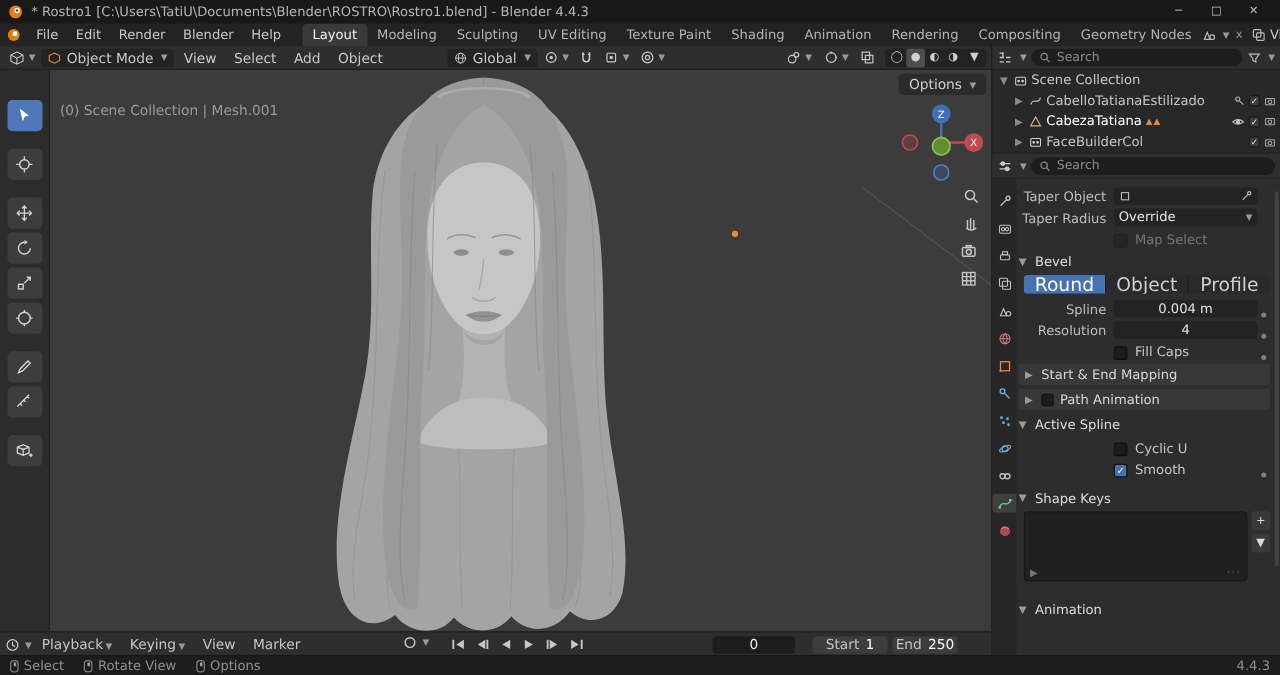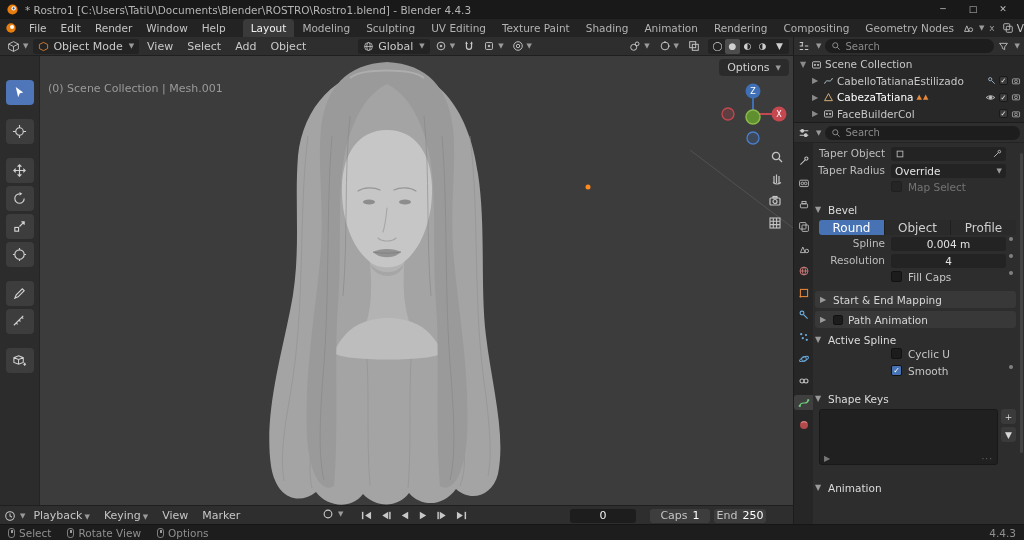--- a/index.html
+++ b/index.html
@@ -85,41 +85,41 @@
   .properties { position:absolute; top:122px; left:793px; width:231px; height:402px; background:#2d2d2d;
     border-left:1px solid #1c1c1c; border-top:1px solid #1c1c1c; }
   .pr-header { height:20px; background:#2e2e2e; display:flex; align-items:center; gap:4px; padding:0 4px;
     border-bottom:1px solid #232323; }
   .tabstrip { position:absolute; left:0; top:20px; bottom:0; width:19px; background:#262626;
     display:flex; flex-direction:column; align-items:center; padding-top:10px; gap:7px; }
   .ptab { width:19px; height:15px; display:flex; align-items:center; justify-content:center; }
   .ptab.active { background:#3f3f3f; border-radius:3px 0 0 3px; }
   .pr-content { position:absolute; left:19px; right:0; top:20px; bottom:0; padding:4px 8px 0 2px;
     font-size:10.5px; overflow:hidden; }
-  .prow { display:flex; align-items:flex-start; height:17px; }
+  .prow { display:flex; align-items:flex-end; height:17px; }
   .plabel { flex:0 0 76px; text-align:right; padding-right:6px; color:#bdbdbd; white-space:nowrap; }
   .pfield { flex:1; height:14px; background:#232323; border-radius:3px; display:flex; align-items:center;
     padding:0 4px; color:#e3e3e3; position:relative; }
   .pfield.centered { justify-content:center; }
   .pfield .fcaret { position:absolute; right:4px; font-size:7px; color:#9a9a9a; }
   .dotcol { width:10px; display:flex; justify-content:center; }
   .adot { width:4px; height:4px; border-radius:50%; background:#808080; }
   .cb { width:11px; height:11px; background:#1c1c1c; border:1px solid #121212; border-radius:2px;
     color:#fff; font-size:8px; line-height:10px; text-align:center; flex:0 0 11px; }
   .cb.checked { background:#4772b3; }
   .cb-label { margin-left:6px; color:#c6c6c6; }
   .disabled { opacity:.45; }
   .sect { display:flex; align-items:center; gap:5px; height:17px; color:#dcdcdc; margin-top:3px; }
   .sect .chev { color:#9a9a9a; font-size:8px; width:8px; }
   .panelrow { display:flex; align-items:center; gap:5px; height:17px; background:#383838;
     border-radius:3px; padding:0 5px; margin:3px 0; color:#d6d6d6; }
   .panelrow .chev { color:#9a9a9a; font-size:8px; width:8px; }
   .segmented { display:flex; height:15px; margin:2px 0 2px 4px; border-radius:3px; overflow:hidden; }
   .seg { flex:1; display:flex; align-items:center; justify-content:center; background:#2a2a2a;
-    color:#cfcfcf; border-right:1px solid #1f1f1f; font-size:12px; }
+    color:#cfcfcf; border-right:1px solid #1f1f1f; font-size:15px; }
   .seg:last-child { border-right:none; }
   .seg.active { background:#4772b3; color:#ffffff; }
   .sk-wrap { display:flex; gap:3px; margin:2px 0 0 4px; }
   .sk-list { flex:1; height:56px; background:#202020; border:1px solid #181818; border-radius:3px; position:relative; }
   .sk-list .foot-tri { position:absolute; left:4px; bottom:1px; color:#777; font-size:8px; }
   .sk-list .grip { position:absolute; right:4px; bottom:0px; color:#666; font-size:9px; letter-spacing:1px; }
   .sk-btns { display:flex; flex-direction:column; gap:3px; }
   .sq-btn { width:15px; height:15px; background:#3a3a3a; border-radius:3px; color:#d8d8d8;
     display:flex; align-items:center; justify-content:center; font-size:9px; }
   .pr-scroll { position:absolute; right:1px; top:30px; width:3px; height:300px; background:#565656;
@@ -172,21 +172,21 @@
   <div class="menubar">
     <span style="padding:0 5px;">
       <svg width="12" height="12" viewBox="0 0 14 14">
           <circle cx="7" cy="7" r="5.5" fill="#e87d0d"></circle>
           <circle cx="8.2" cy="5.8" r="2.3" fill="#ffffff"></circle>
         </svg>
     </span>
     <span class="menu-item">File</span>
     <span class="menu-item">Edit</span>
     <span class="menu-item">Render</span>
-    <span class="menu-item">Window</span>
+    <span class="menu-item">Blender</span>
     <span class="menu-item">Help</span>
     <span class="ws-tabs">
       <span class="ws-tab active">Layout</span>
       <span class="ws-tab">Modeling</span>
       <span class="ws-tab">Sculpting</span>
       <span class="ws-tab">UV Editing</span>
       <span class="ws-tab">Texture Paint</span>
       <span class="ws-tab">Shading</span>
       <span class="ws-tab">Animation</span>
       <span class="ws-tab">Rendering</span>
@@ -834,21 +834,21 @@
             <path d="M2,2 L8.5,6 L2,10 Z"></path>
             <rect x="10.4" y="2" width="1.6" height="8"></rect>
           </svg>
         </span>
     </div>
 
     <div class="frame-field">
       <span>0</span>
     </div>
     <div class="range-field" style="left:650px; width:60px;">
-      <span class="rl">Caps</span>
+      <span class="rl">Start</span>
       <span class="rv">1</span>
     </div>
     <div class="range-field" style="left:714px; width:52px;">
       <span class="rl">End</span>
       <span class="rv">250</span>
     </div>
   </div>
 
   <div class="statusbar">
     <span class="sb-item">

